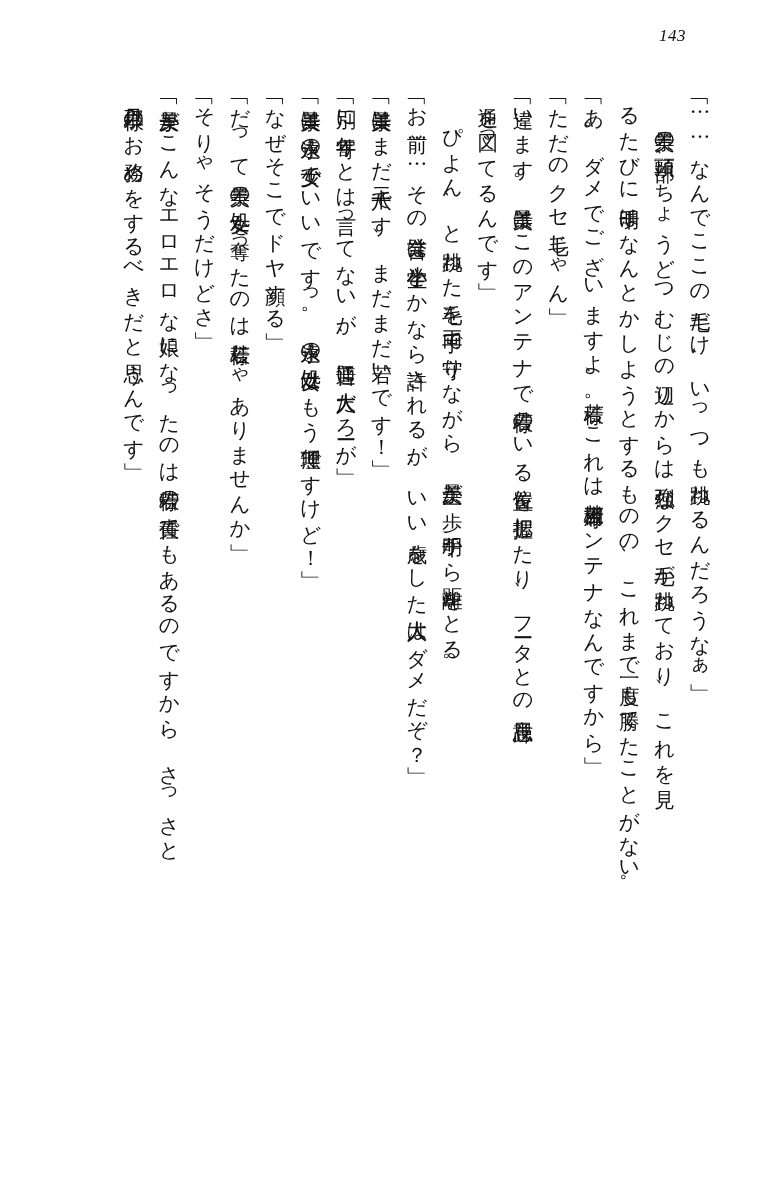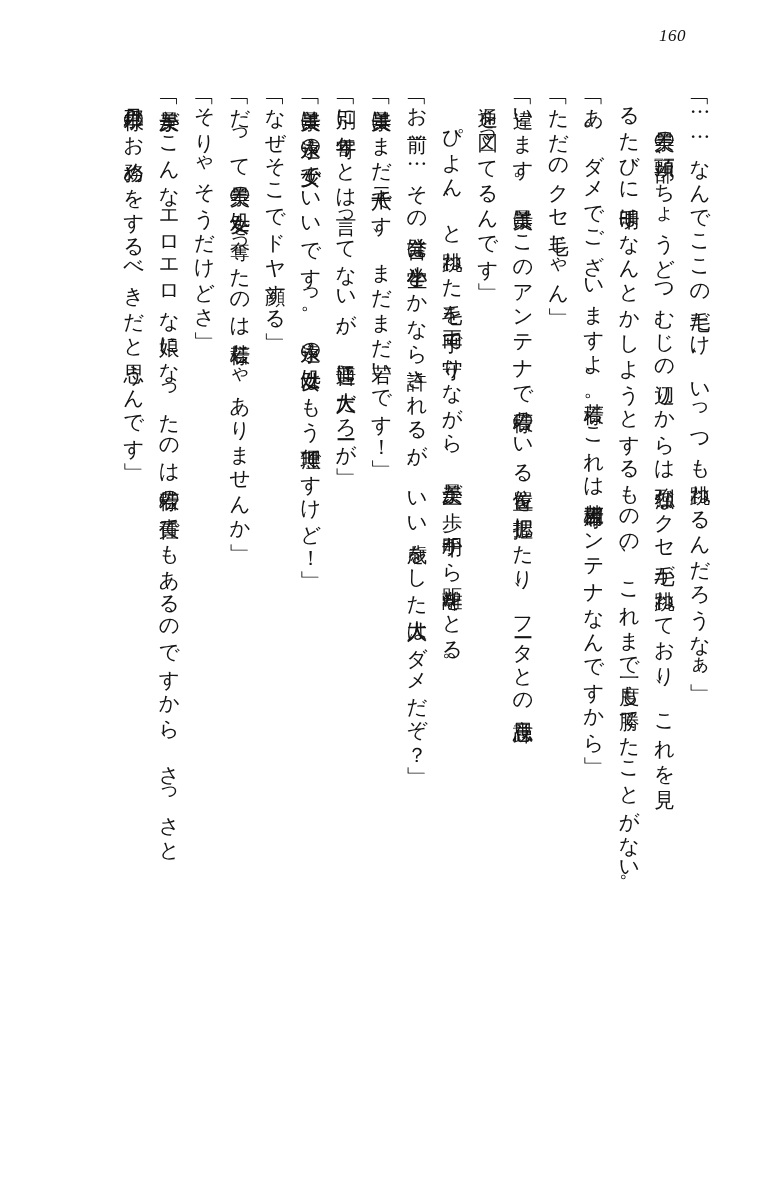--- a/index.html
+++ b/index.html
@@ -68,21 +68,21 @@
   
   .tcol.indent {
     padding-top: 0px;
   }
 </style>
 </head>
 <body>
 
 <div id="page">
 
-  <div id="page-number">160</div>
+  <div id="page-number">143</div>
 
   <div id="text-body">
       <div class="tcol indent">「……なんでここの毛だけ、いっつも跳ねるんだろうなぁ」</div>
       <div class="tcol">　美景の頭頂部、ちょうどつむじの辺りからは強烈なクセ毛が跳ねており、これを見</div>
       <div class="tcol">るたびに千明はなんとかしようとするものの、これまで一度も勝てたことがない。</div>
       <div class="tcol indent">「あ。ダメでございますよ、若様。これは若様専用アンテナなんですから」</div>
       <div class="tcol indent">「ただのクセ毛じゃん」</div>
       <div class="tcol indent">「違います。美景はこのアンテナで若様のいる位置を把握したり、フータとの意思疎</div>
       <div class="tcol">通を図ってるんです」</div>
       <div class="tcol">　ぴよん、と跳ねた毛を両手で守りながら、美景が一歩、千明から距離をとる。</div>

